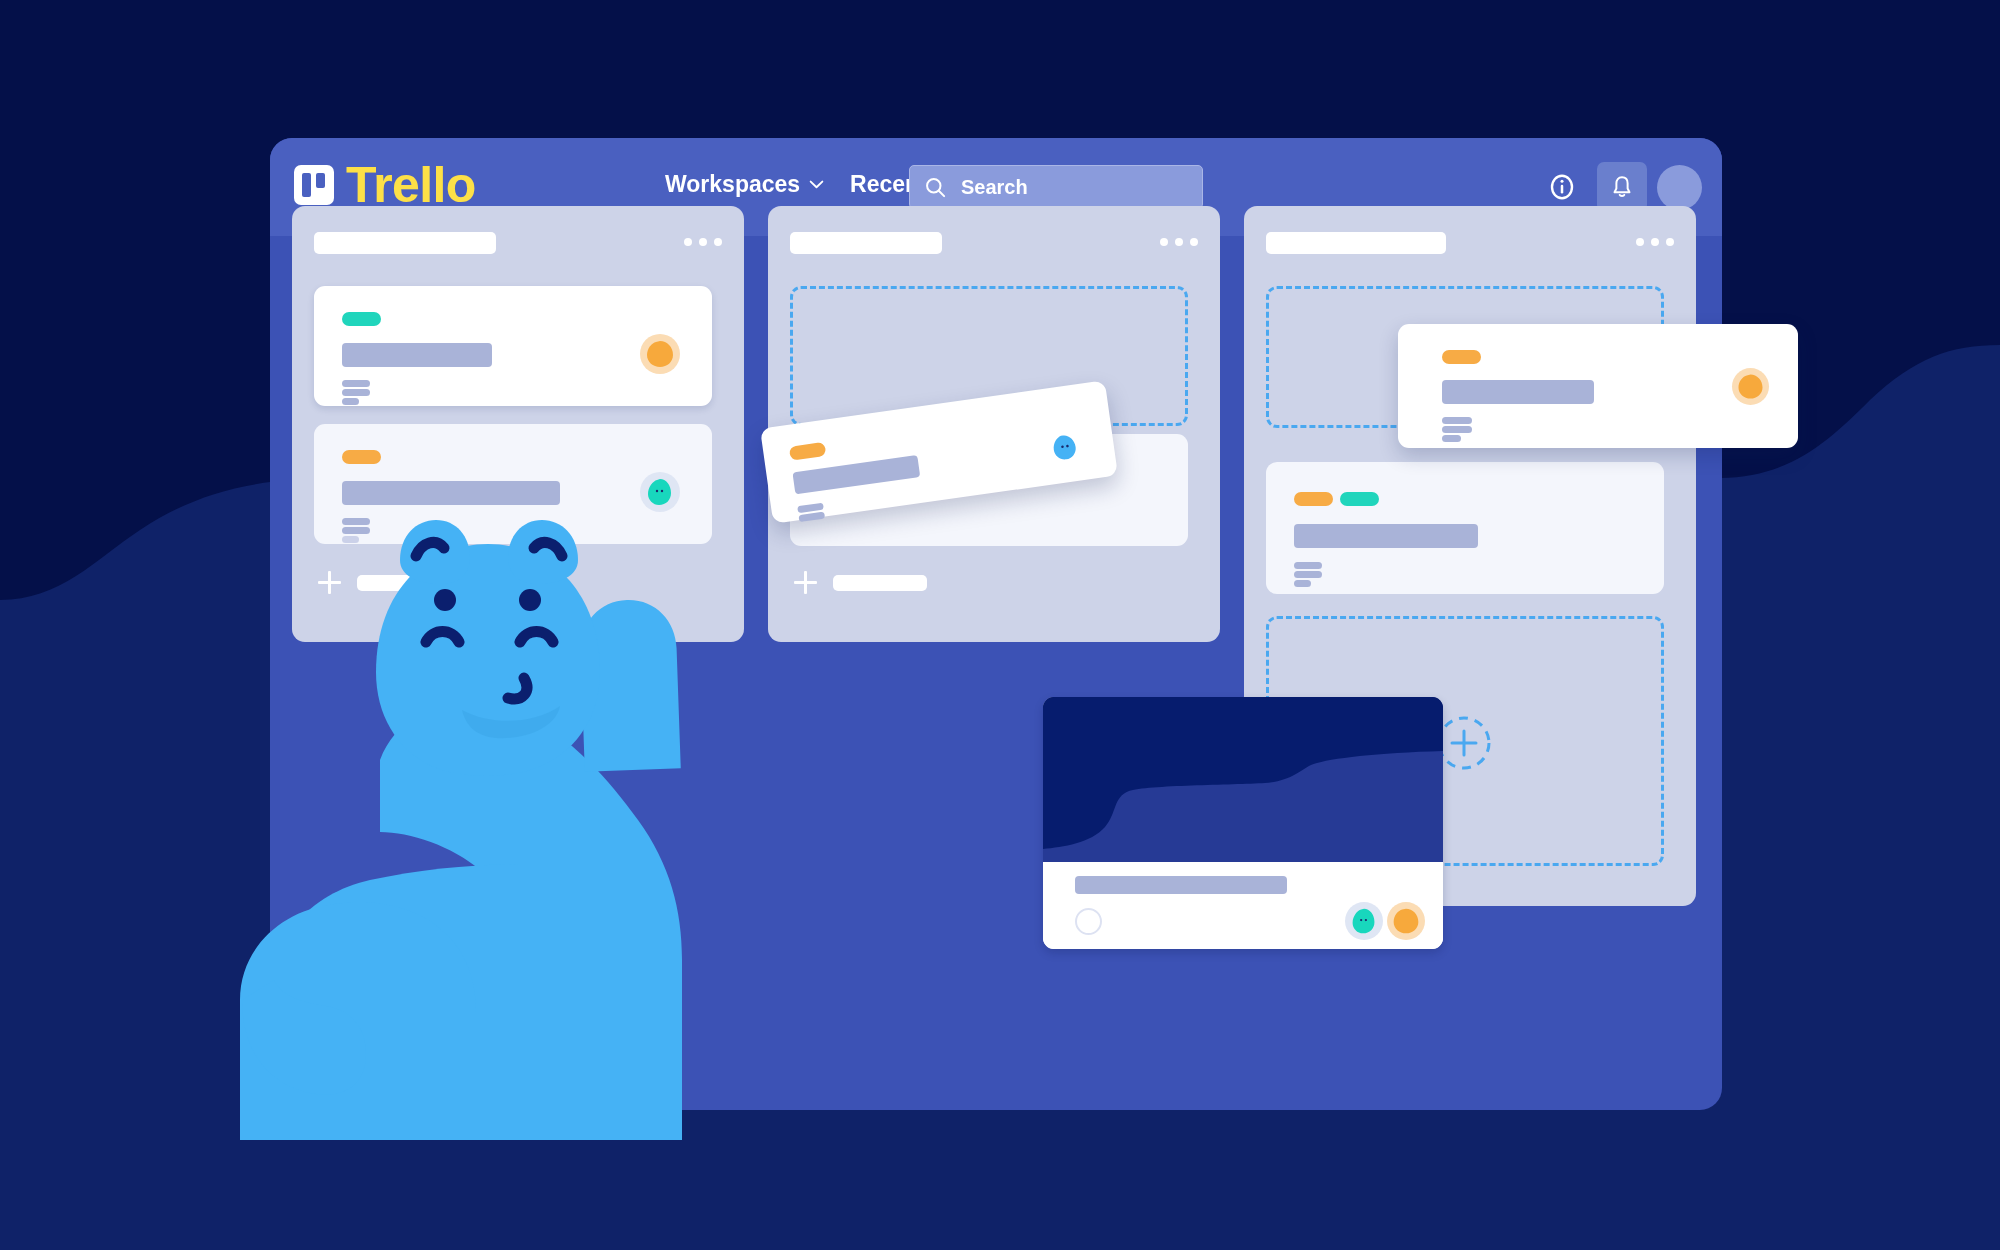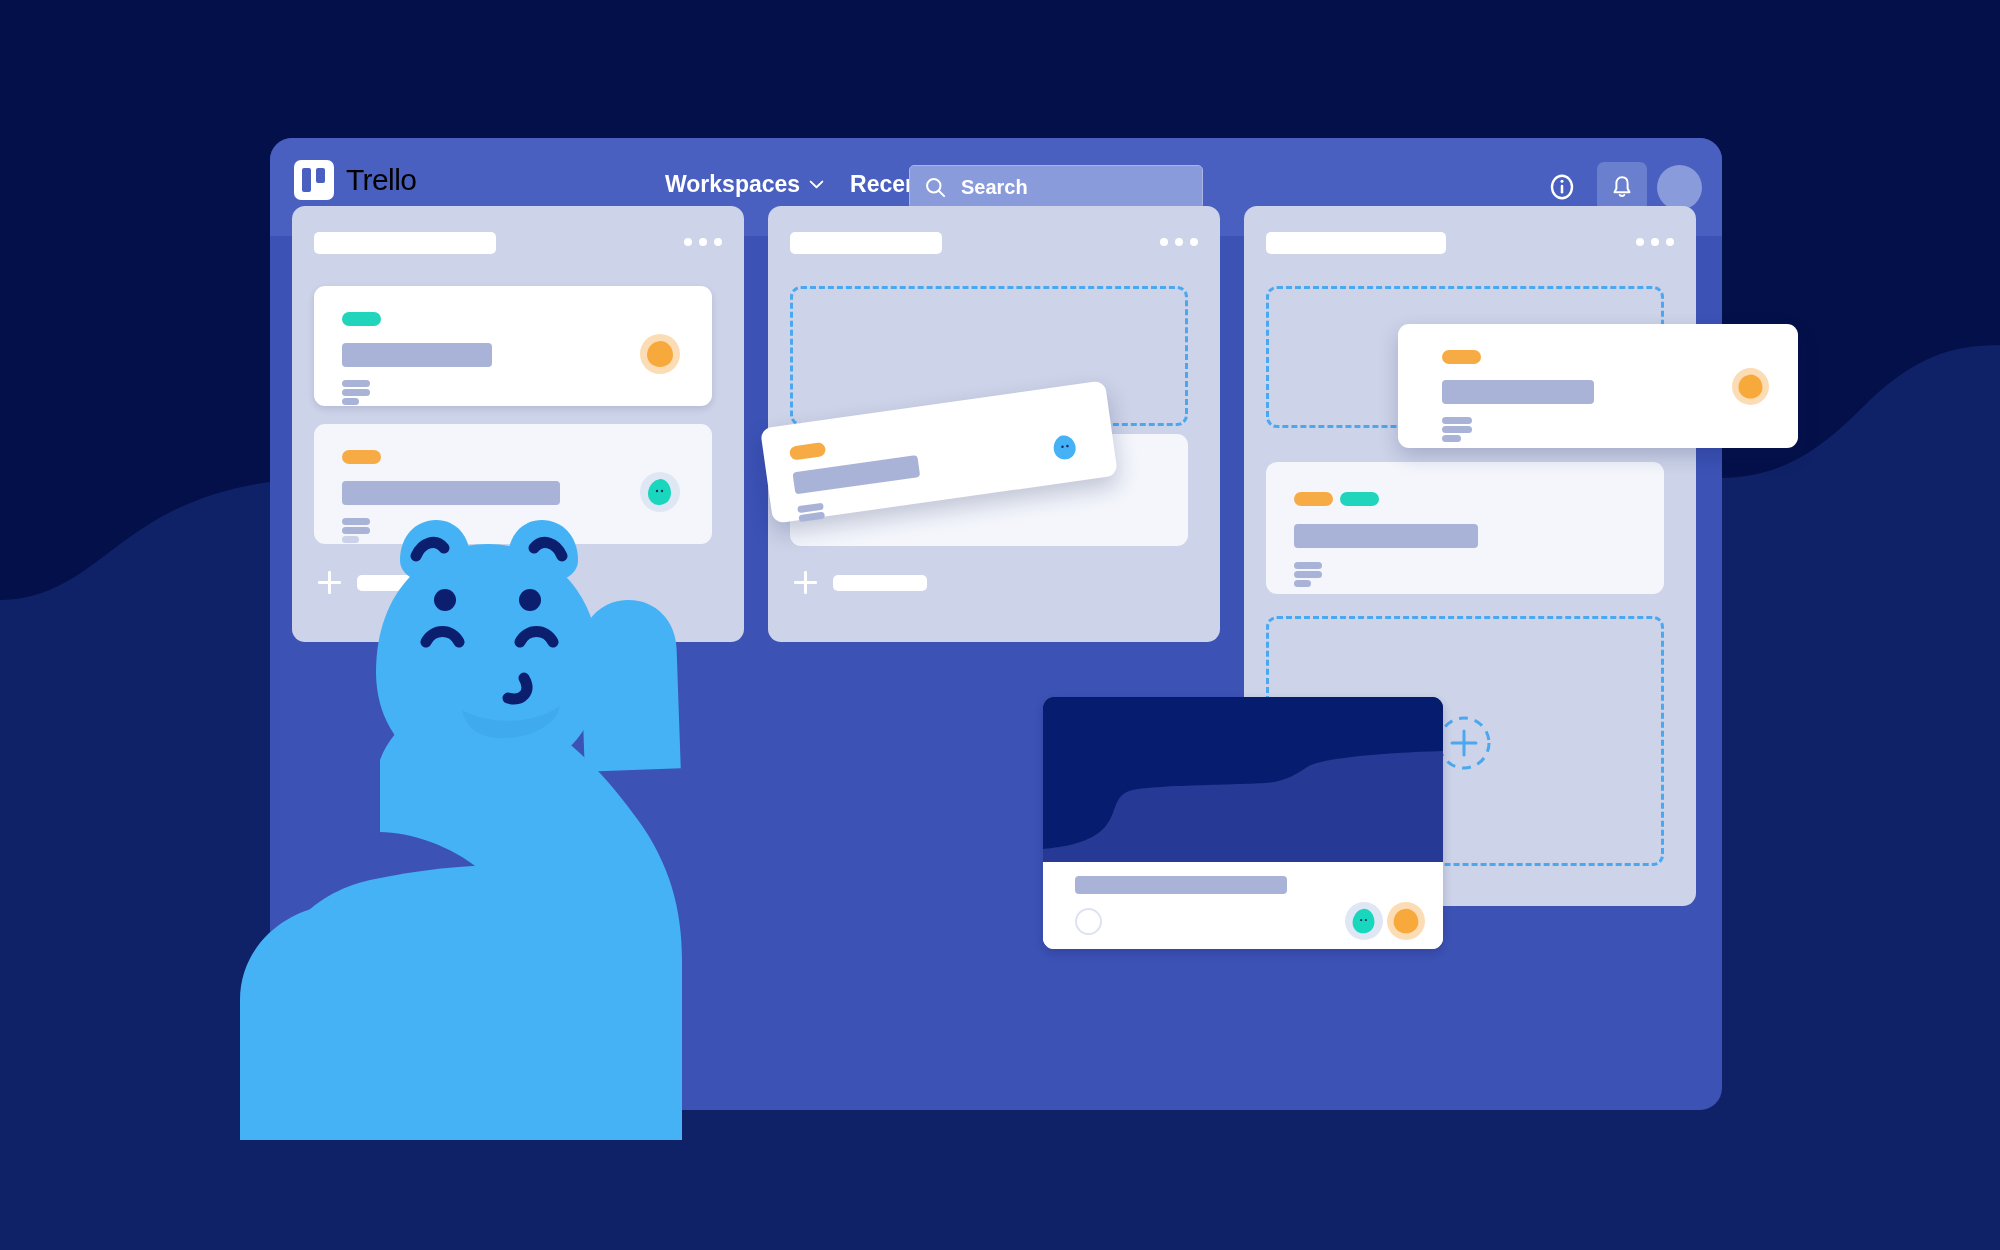--- a/index.html
+++ b/index.html
@@ -74,23 +74,23 @@
     border-radius: 2px;
   }
   .brand-mark .tile-b {
     position: absolute;
     left: 22px; top: 8px;
     width: 9px; height: 15px;
     background: #4a60c0;
     border-radius: 2px;
   }
   .brand-name {
-    color: #000000;
-    font-size: 30px;
-    font-weight: normal;
+    color: #fde047;
+    font-size: 50px;
+    font-weight: bold;
     letter-spacing: -0.6px;
     line-height: 1;
   }
   .nav {
     position: absolute;
     left: 395px;
     top: 33px;
     display: flex;
     align-items: center;
     gap: 26px;

